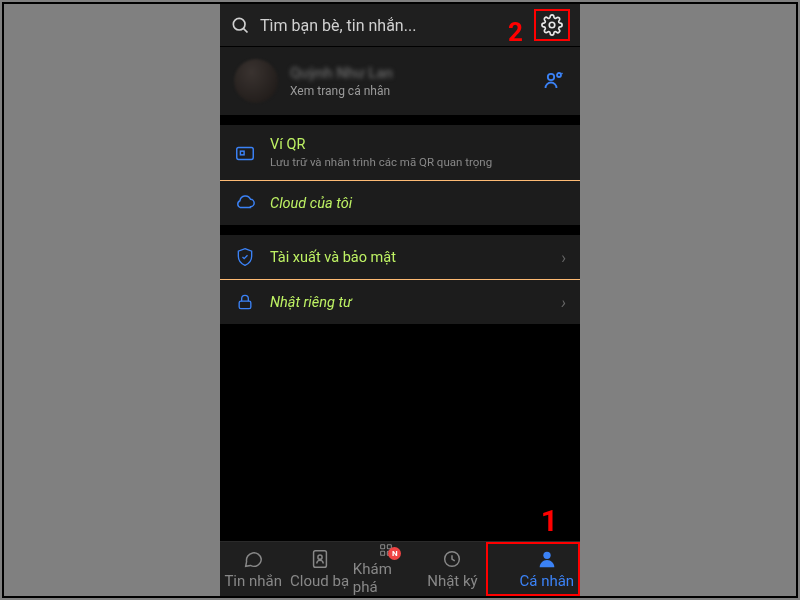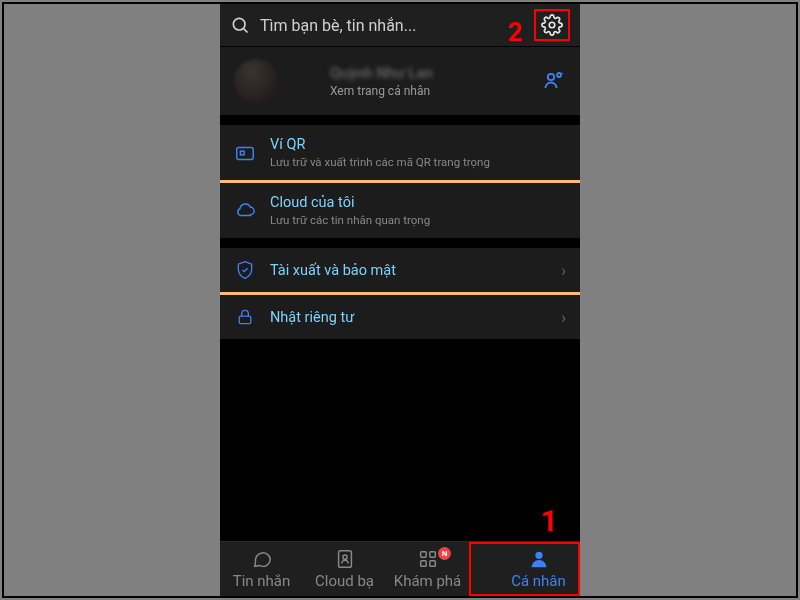--- a/index.html
+++ b/index.html
@@ -73,21 +73,21 @@
       gap: 12px;
       margin-top: 1px;
     }
     .avatar {
       width: 44px;
       height: 44px;
       border-radius: 50%;
       background: radial-gradient(ellipse at 40% 30%, #3a3330, #1a1614);
       filter: blur(1px);
     }
-    .profile-text { flex: 1; margin-left: 40px; }
+    .profile-text { flex: 1; }
     .profile-name {
       color: #666;
       font-size: 15px;
       filter: blur(2px);
       font-weight: 500;
     }
     .profile-sub {
       color: #9a9a9a;
       font-size: 12px;
       margin-top: 2px;
@@ -96,33 +96,33 @@
       color: #3b82f6;
     }
     .section-gap { height: 10px; background: #000; }
     .item {
       background: #1c1c1c;
       padding: 11px 14px;
       display: flex;
       align-items: center;
       gap: 14px;
     }
-    .item + .item { border-top: 3px solid #fdba74; }
+    .item + .item { border-top: 1px solid #fdba74; font-style: italic; }
     .item-icon {
       width: 22px;
       height: 22px;
       display: flex;
       align-items: center;
       justify-content: center;
       color: #3b82f6;
       flex-shrink: 0;
     }
     .item-body { flex: 1; }
     .item-title {
-      color: #7dd3fc;
+      color: #bef264;
       font-size: 14.5px;
     }
     .item-sub {
       color: #888;
       font-size: 11.5px;
       margin-top: 2px;
     }
     .chevron {
       color: #666;
       font-size: 16px;
@@ -217,33 +217,32 @@
 
     <div class="item">
       <div class="item-icon">
         <svg width="22" height="22" viewBox="0 0 24 24" fill="none" stroke="#3b82f6" stroke-width="1.6">
           <rect x="3" y="6" width="18" height="13" rx="2"></rect>
           <rect x="7" y="10" width="4" height="4"></rect>
         </svg>
       </div>
       <div class="item-body">
         <div class="item-title">Ví QR</div>
-        <div class="item-sub">Lưu trữ và xuất trình các mã QR trang trọng</div>
+        <div class="item-sub">Lưu trữ và nhân trình các mã QR quan trọng</div>
       </div>
     </div>
 
     <div class="item">
       <div class="item-icon">
         <svg width="22" height="22" viewBox="0 0 24 24" fill="none" stroke="#3b82f6" stroke-width="1.6">
           <path d="M18 16a4 4 0 0 0 0-8 6 6 0 0 0-11.5 1.5A4 4 0 0 0 7 17h11z"></path>
         </svg>
       </div>
       <div class="item-body">
         <div class="item-title">Cloud của tôi</div>
-        <div class="item-sub">Lưu trữ các tin nhắn quan trọng</div>
       </div>
     </div>
 
     <div class="section-gap"></div>
 
     <div class="item">
       <div class="item-icon">
         <svg width="20" height="20" viewBox="0 0 24 24" fill="none" stroke="#3b82f6" stroke-width="1.6">
           <path d="M12 2l8 3v6c0 5-3.5 9-8 11-4.5-2-8-6-8-11V5l8-3z"></path>
           <path d="m9 12 2 2 4-4"></path>
@@ -290,20 +289,27 @@
       <div class="tab">
         <svg width="22" height="22" viewBox="0 0 24 24" fill="none" stroke="currentColor" stroke-width="1.6">
           <rect x="4" y="4" width="6" height="6" rx="1"></rect>
           <rect x="14" y="4" width="6" height="6" rx="1"></rect>
           <rect x="4" y="14" width="6" height="6" rx="1"></rect>
           <rect x="14" y="14" width="6" height="6" rx="1"></rect>
         </svg>
         <span class="badge-n">N</span>
         <span class="tab-label">Khám phá</span>
       </div>
+      <div class="tab">
+        <svg width="22" height="22" viewBox="0 0 24 24" fill="none" stroke="currentColor" stroke-width="1.6">
+          <circle cx="12" cy="12" r="8"></circle>
+          <path d="M12 8v4l3 2"></path>
+        </svg>
+        <span class="tab-label">Nhật ký</span>
+      </div>
       <div class="tab active active-boxed">
         <svg width="22" height="22" viewBox="0 0 24 24" fill="currentColor">
           <circle cx="12" cy="8" r="4"></circle>
           <path d="M4 21c0-4.4 3.6-8 8-8s8 3.6 8 8z"></path>
         </svg>
         <span class="tab-label">Cá nhân</span>
       </div>
     </div>
 
   </div>

